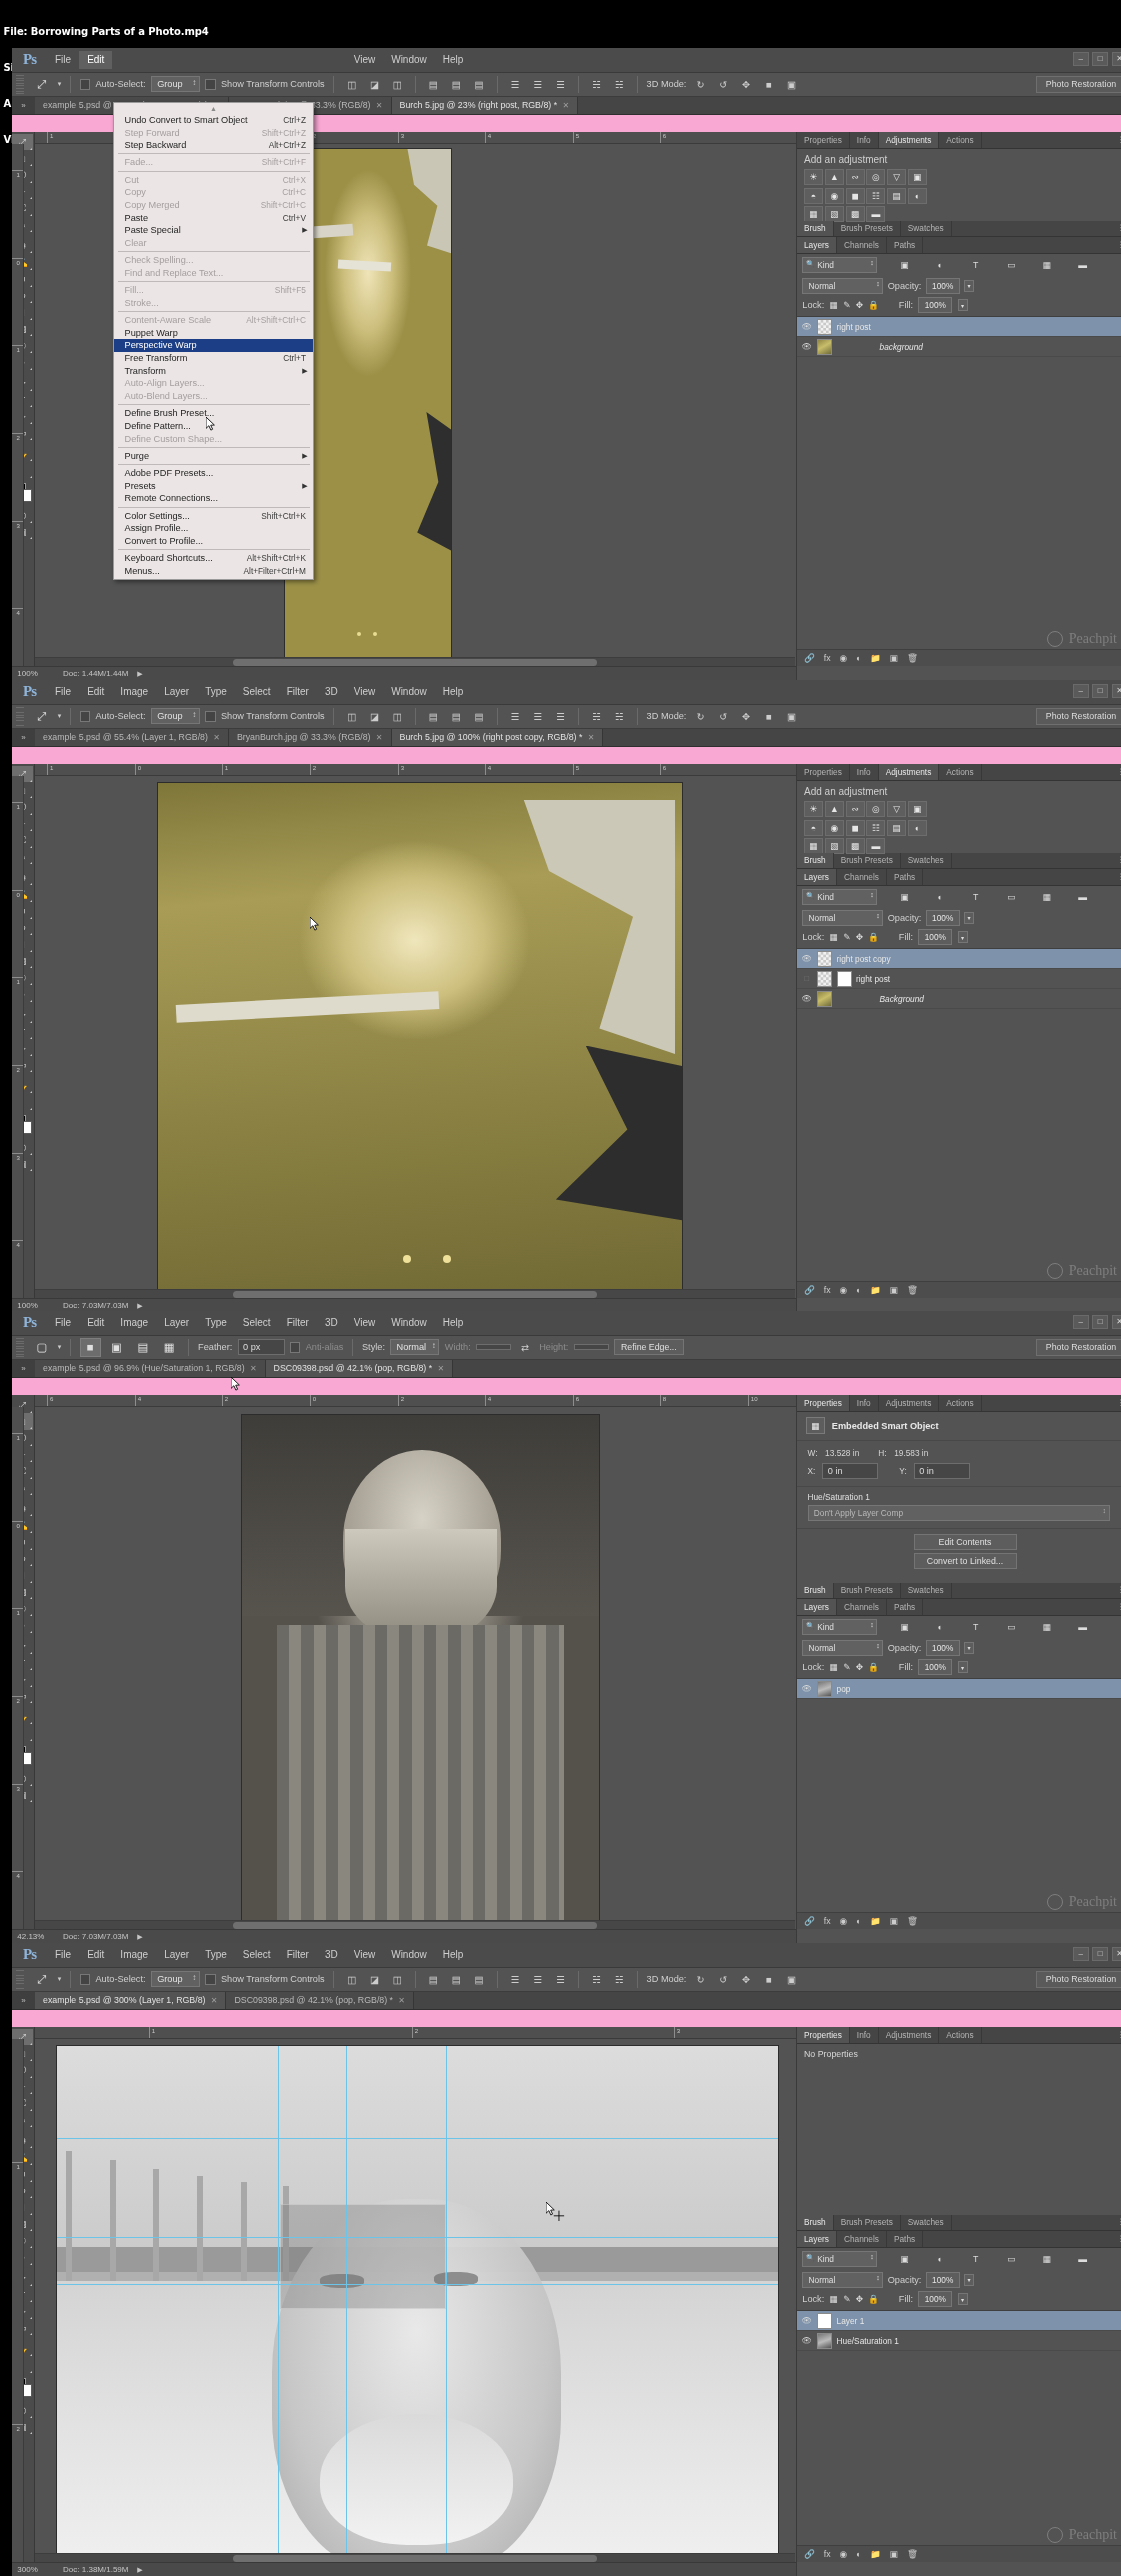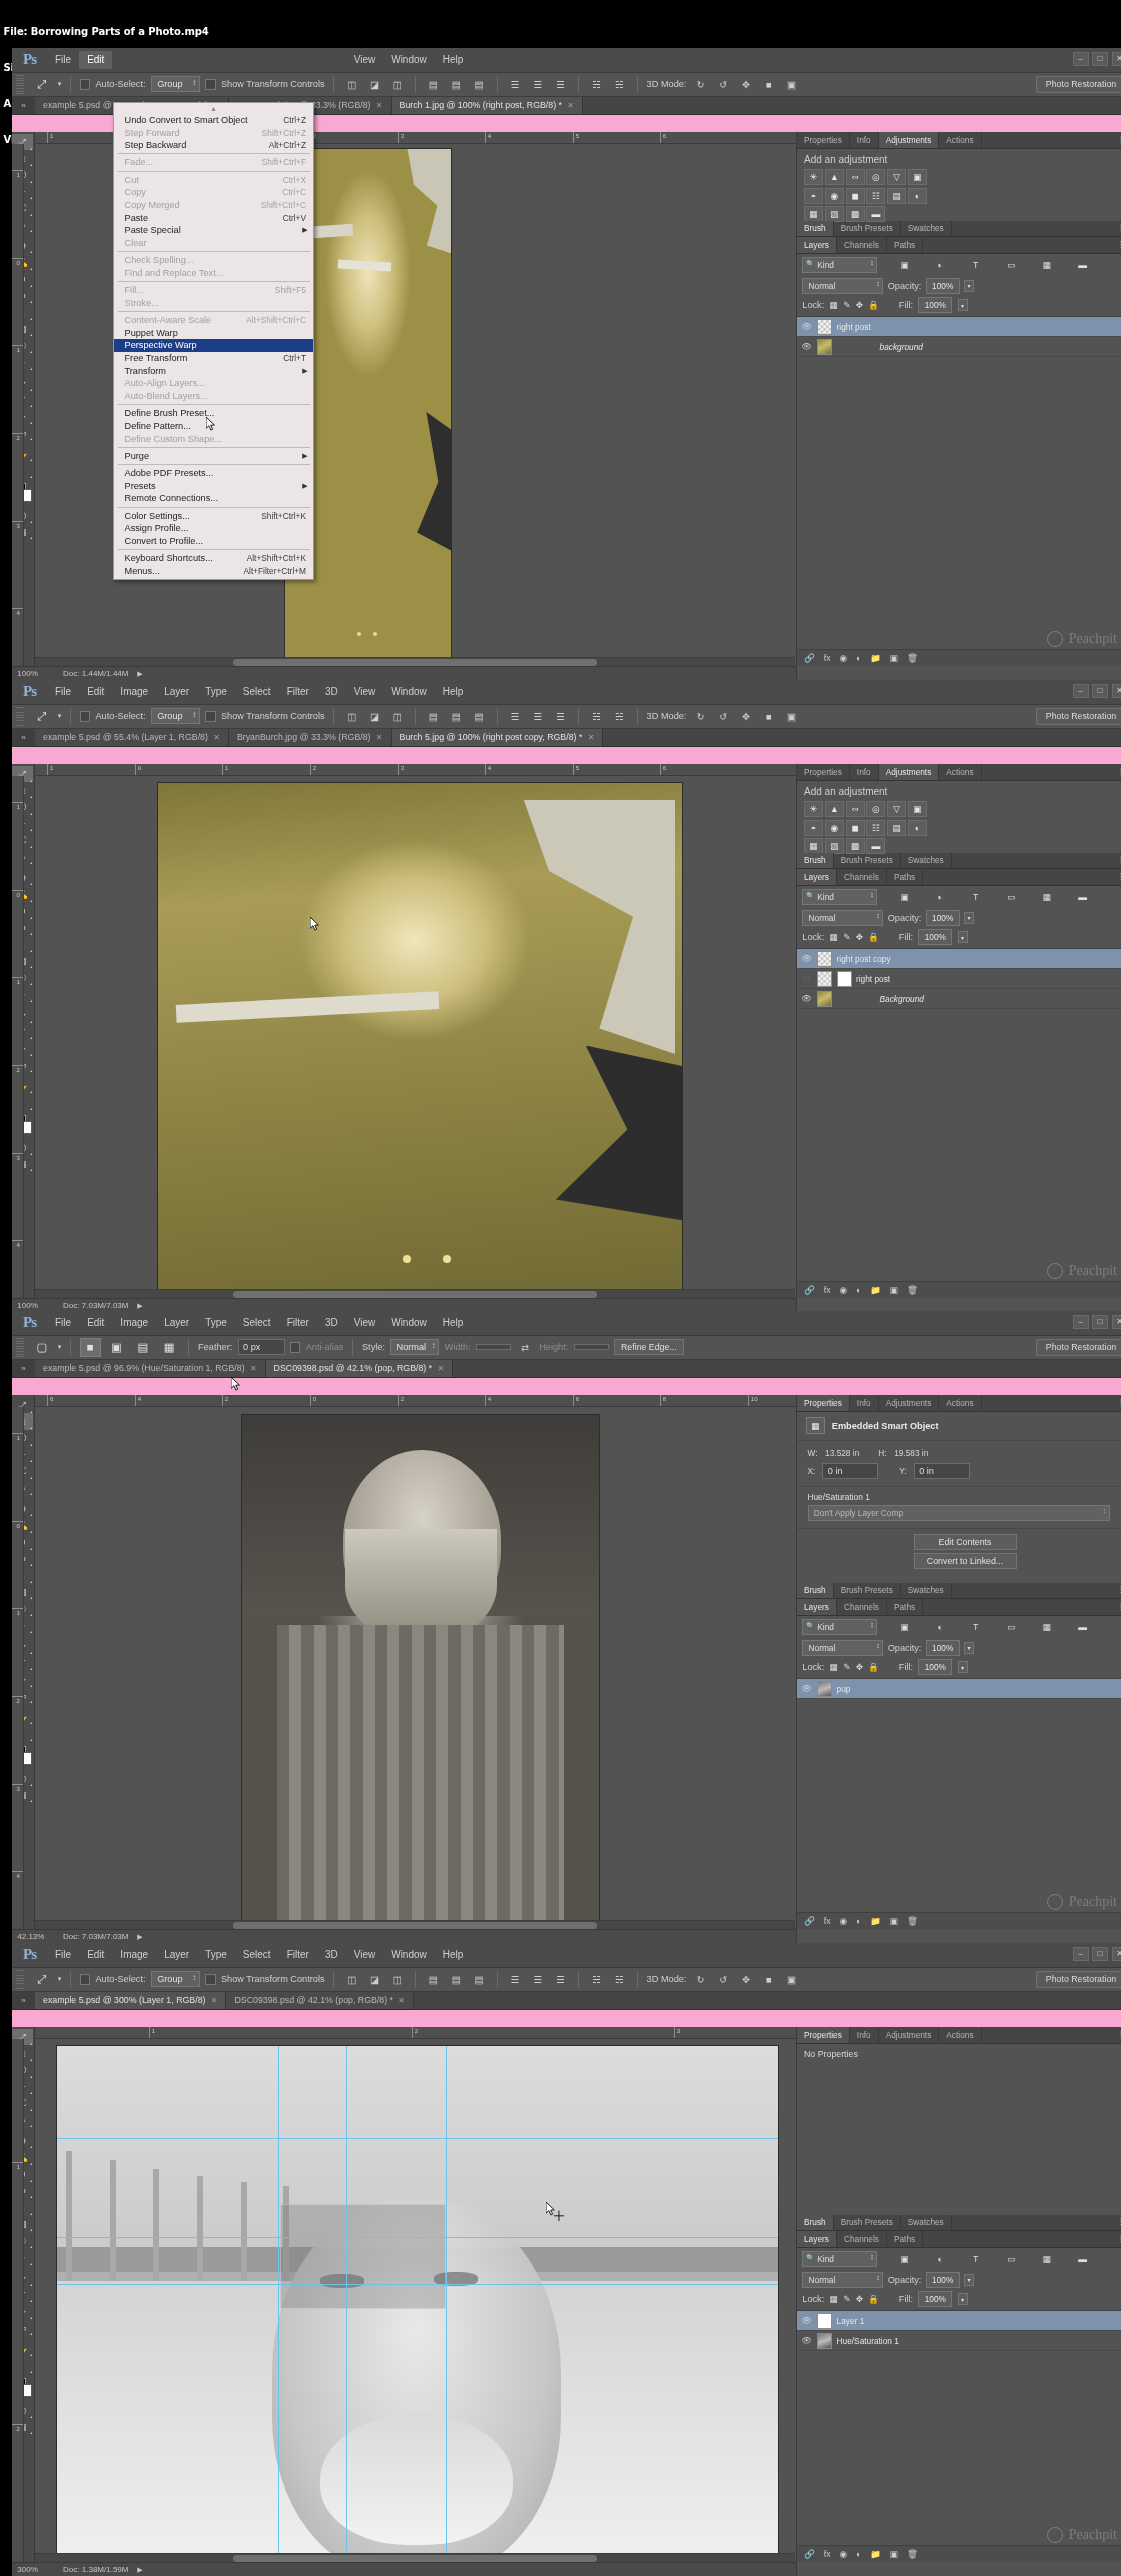--- a/index.html
+++ b/index.html
@@ -272,21 +272,21 @@
     <div class="tabexp">»</div>
     <div class="tab">
       <span>example 5.psd @ 55.4% (Layer 1, RGB/8)</span>
       <span class="x">✕</span>
     </div>
     <div class="tab">
       <span>BryanBurch.jpg @ 33.3% (RGB/8)</span>
       <span class="x">✕</span>
     </div>
     <div class="tab active">
-      <span>Burch 1.jpg @ 100% (right post, RGB/8) *</span>
+      <span>Burch 5.jpg @ 23% (right post, RGB/8) *</span>
       <span class="x">✕</span>
     </div>
   </div>
 
   <div class="canvasarea" style="position:absolute;left:0;right:0;top:84px;bottom:0;">
 
     <div class="toolbox">
       <div class="tb sel">⤢</div>
       <div class="tb">□</div>
       <div class="tb">⦿</div>

